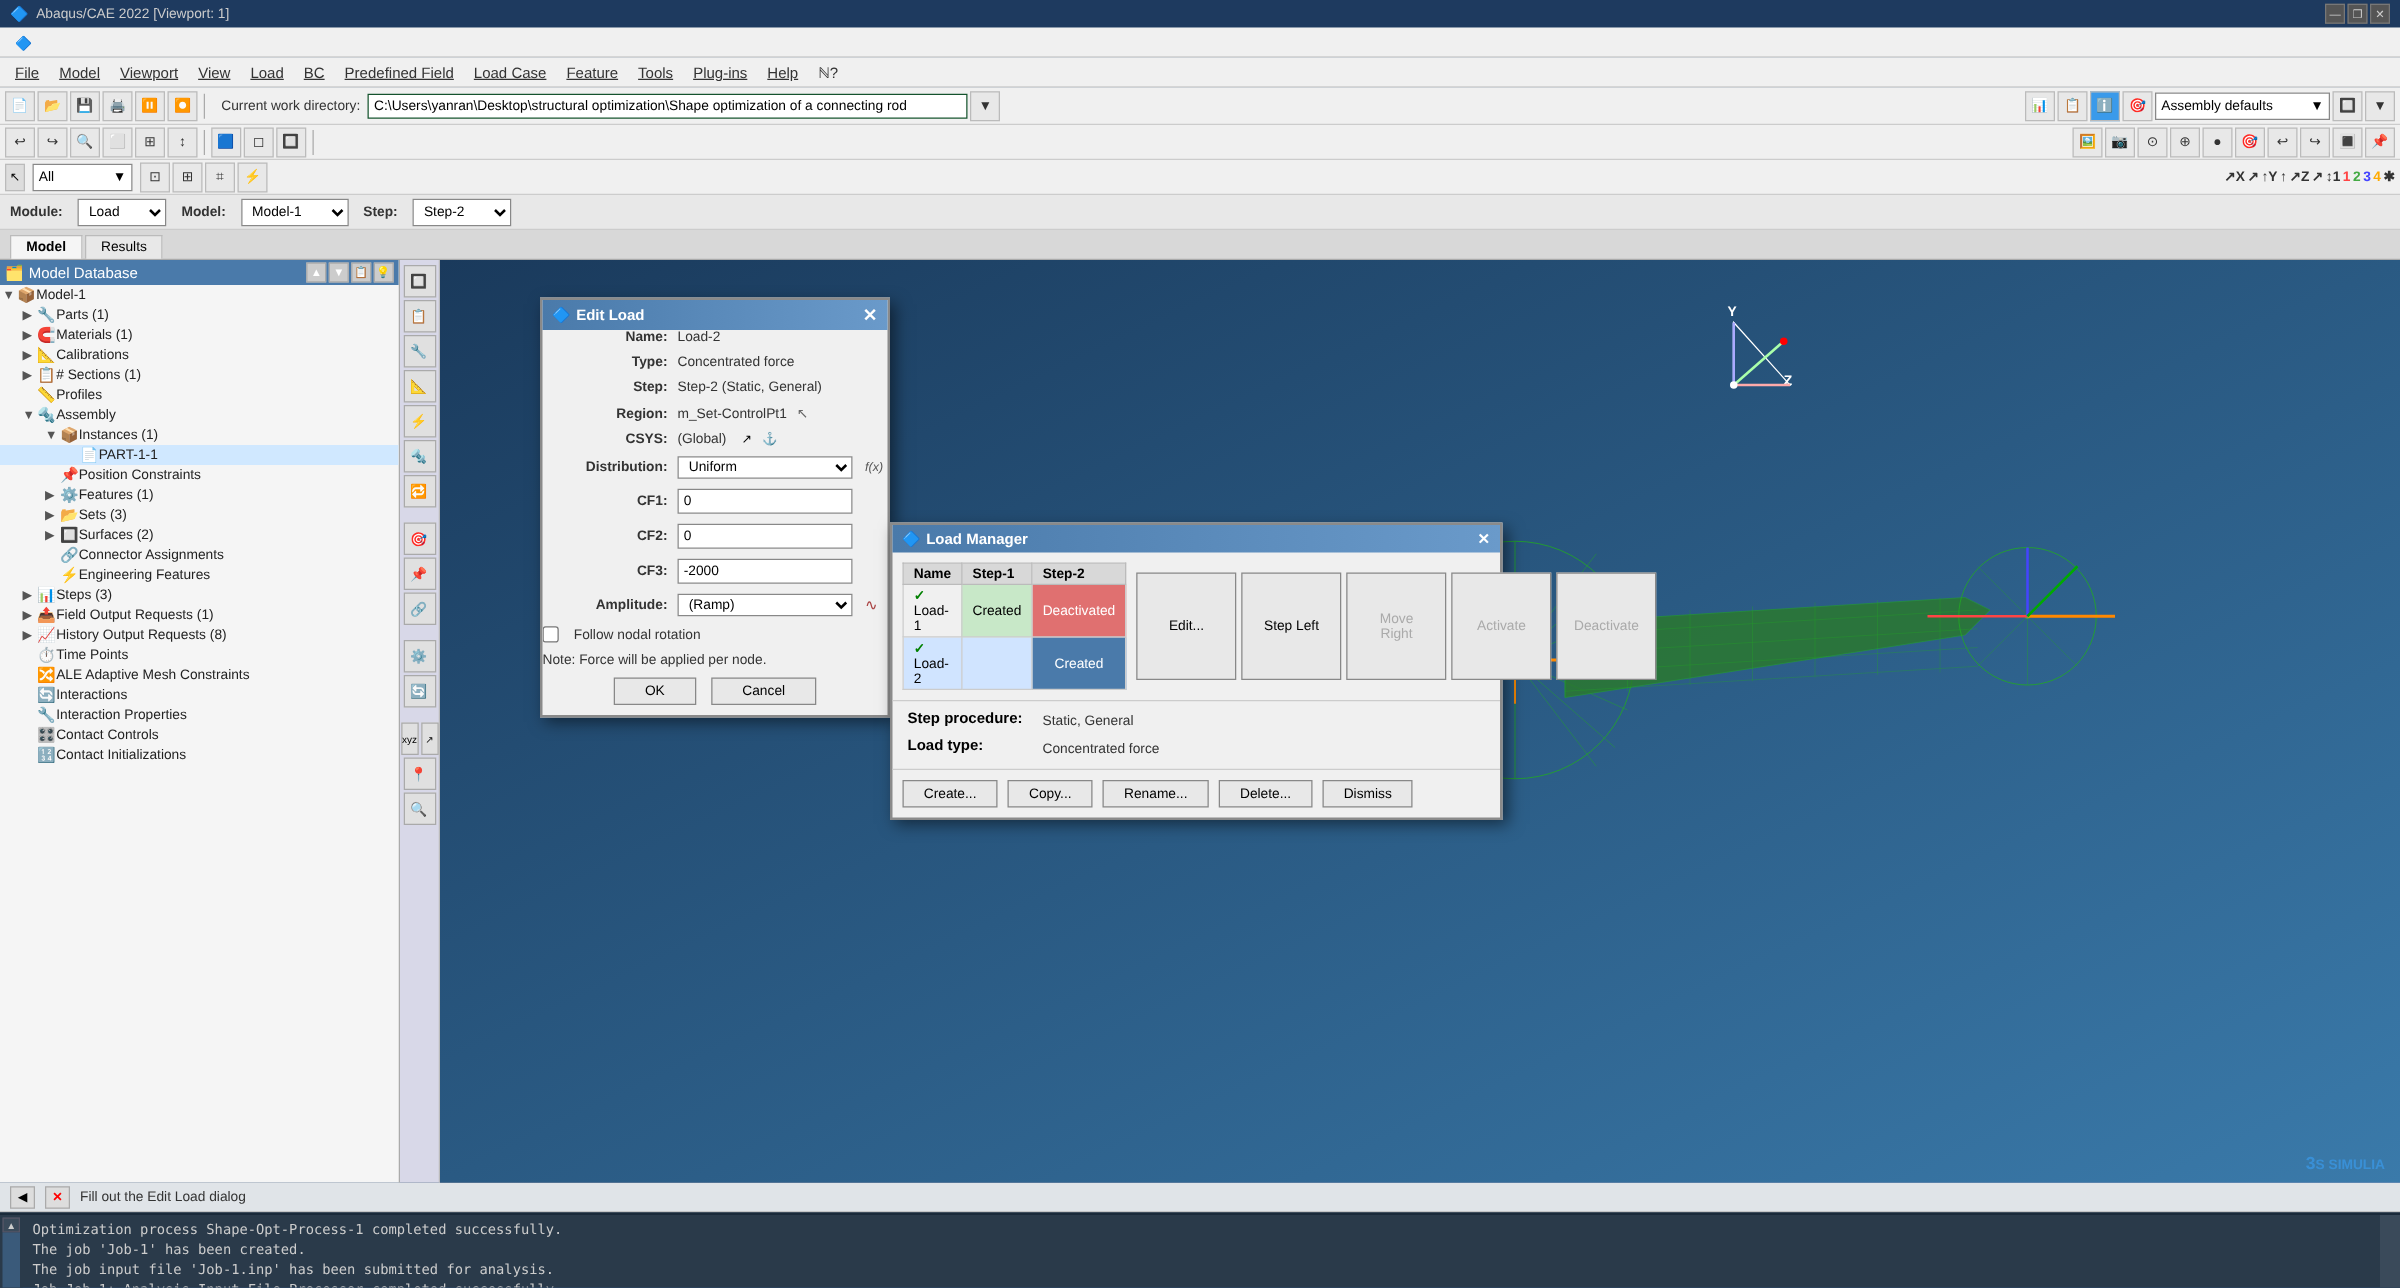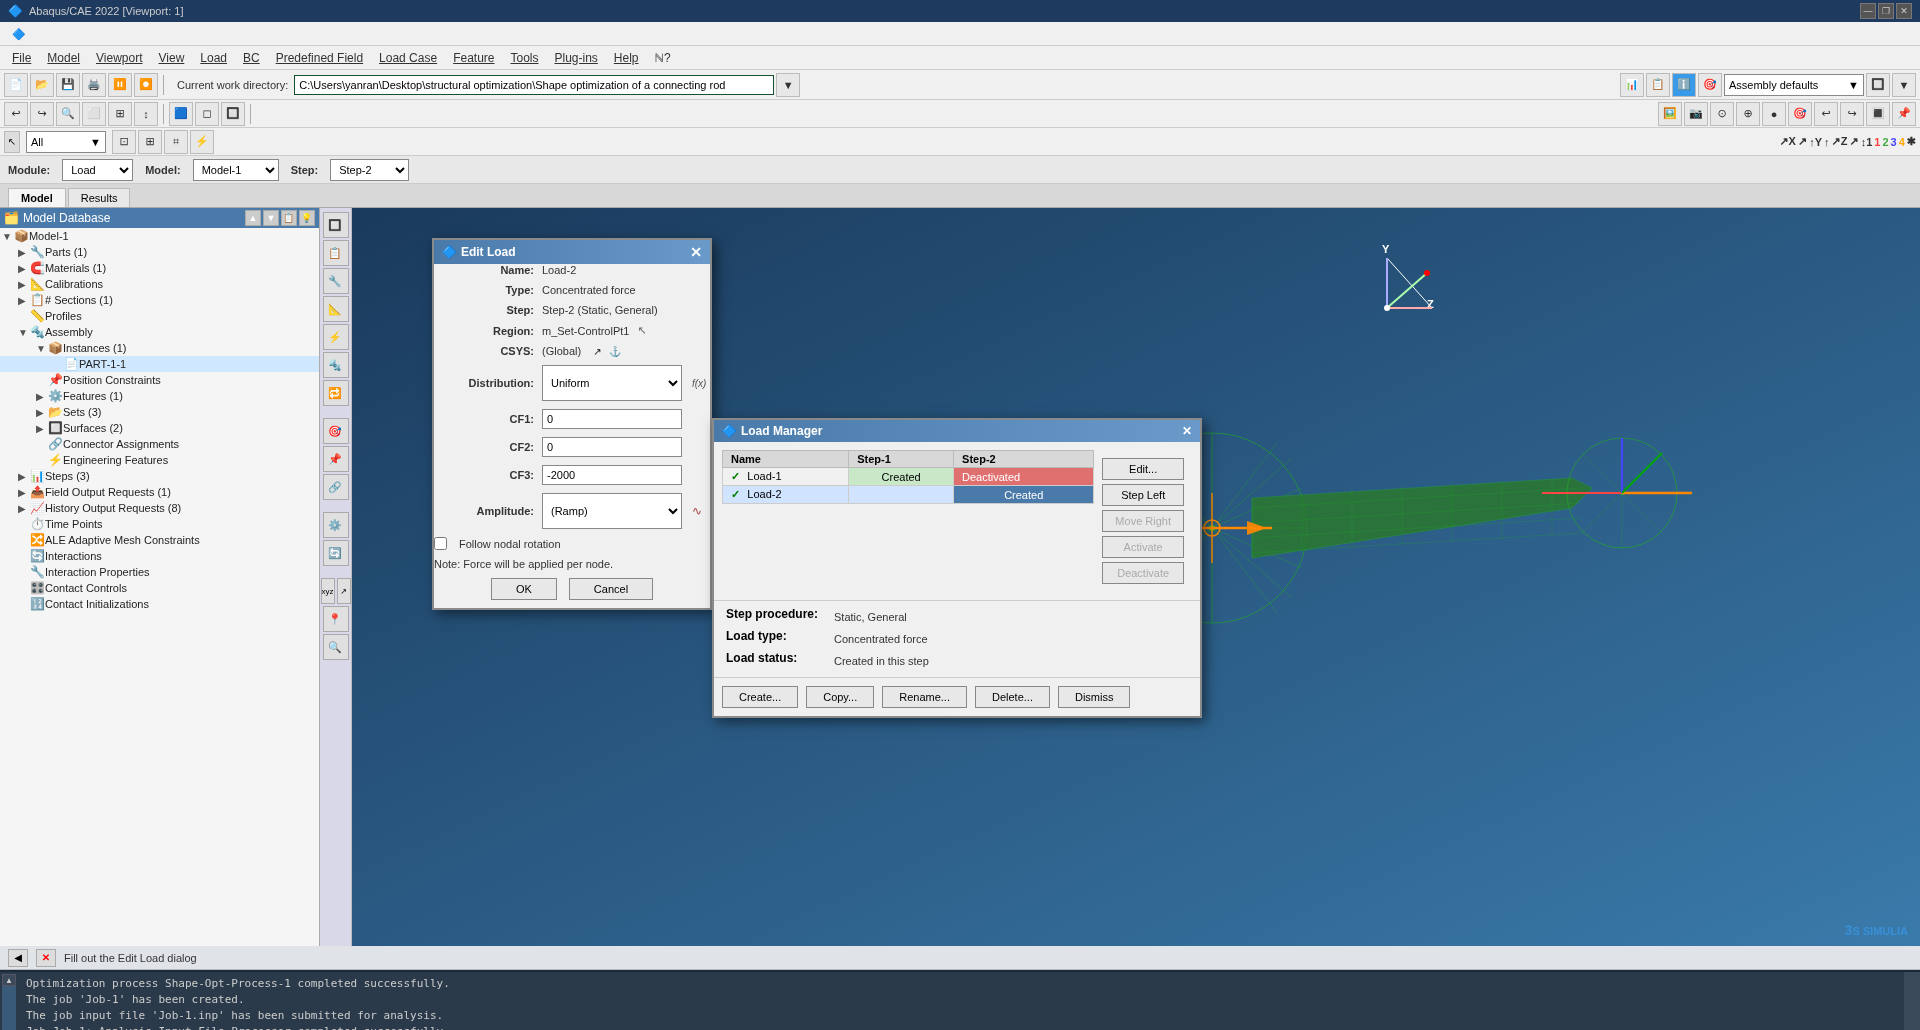--- a/index.html
+++ b/index.html
@@ -49,35 +49,35 @@
 
     
     .dialog { position: absolute; background: #f0f0f0; border: 2px solid #8a8a8a; box-shadow: 4px 4px 12px rgba(0,0,0,0.5); }
     .dialog-header { background: linear-gradient(to right, #4a7aaa, #6a9aca); color: white; padding: 4px 8px; display: flex; align-items: center; justify-content: space-between; font-size: 12px; font-weight: bold; }
     .dialog-header .close-btn { cursor: pointer; font-size: 14px; color: white; }
     .dialog-content { padding: 0; }
     .form-row { display: flex; align-items: center; margin-bottom: 8px; gap: 8px; }
     .form-label { width: 100px; font-size: 11px; color: #333; text-align: right; font-weight: bold; }
     .form-value { font-size: 11px; color: #333; }
     .form-input { height: 20px; border: 1px solid #888; padding: 0 4px; font-size: 11px; width: 140px; background: white; }
-    .form-select { height: 36px; border: 1px solid #888; padding: 0 4px; font-size: 11px; width: 140px; background: white; cursor: pointer; }
+    .form-select { height: 18px; border: 1px solid #888; padding: 0 4px; font-size: 11px; width: 140px; background: white; cursor: pointer; }
     .dialog-footer { display: flex; justify-content: center; gap: 12px; padding: 8px 12px; }
     .dlg-btn { padding: 4px 24px; font-size: 11px; border: 1px solid #888; background: #e8e8e8; cursor: pointer; }
     .dlg-btn.ok { padding: 4px 24px; }
 
     
     .load-manager { position: absolute; background: #f0f0f0; border: 2px solid #8a8a8a; box-shadow: 4px 4px 12px rgba(0,0,0,0.5); }
     .lm-header { background: linear-gradient(to right, #4a7aaa, #6a9aca); color: white; padding: 4px 8px; display: flex; align-items: center; justify-content: space-between; font-size: 12px; font-weight: bold; }
     .lm-table { width: 100%; border-collapse: collapse; font-size: 11px; }
     .lm-table th { background: #d8d8d8; border: 1px solid #bbb; padding: 2px 8px; text-align: left; font-weight: bold; }
     .lm-table td { border: 1px solid #ccc; padding: 2px 8px; }
     .cell-deactivated { background: #e07070; color: white; text-align: left; }
     .cell-created-blue { background: #4a7aaa; color: white; text-align: center; }
     .cell-created-normal { text-align: center; }
-    .lm-side-btns { display: flex; flex-direction: column; gap: 4px; padding: 8px; }
+    .lm-side-btns { display: flex; flex-direction: row; gap: 4px; padding: 8px; }
     .lm-side-btn { padding: 4px 12px; font-size: 11px; border: 1px solid #888; background: #e8e8e8; cursor: pointer; min-width: 80px; }
     .lm-side-btn:disabled, .lm-side-btn.disabled { color: #aaa; cursor: default; }
     .lm-info { font-size: 11px; color: #333; padding: 4px 0; }
     .lm-info-row { display: flex; gap: 8px; margin: 2px 0; }
     .lm-info-label { font-weight: bold; min-width: 100px; }
     .lm-bottom-btns { display: flex; gap: 8px; padding: 8px; border-top: 1px solid #ccc; }
     .lm-bottom-btn { padding: 4px 16px; font-size: 11px; border: 1px solid #888; background: #e8e8e8; cursor: pointer; }
 
     
     #status-bar { background: #2a3a4a; height: 90px; border-top: 2px solid #1a2a3a; display: flex; }
@@ -653,24 +653,20 @@
 
       <div style="padding:4px 12px; border-top:1px solid #ccc;">
         <div class="lm-info-row">
           <span class="lm-info-label">Step procedure:</span>
           <span class="lm-info">Static, General</span>
         </div>
         <div class="lm-info-row">
           <span class="lm-info-label">Load type:</span>
           <span class="lm-info">Concentrated force</span>
         </div>
-        <div class="lm-info-row">
-          <span class="lm-info-label">Load status:</span>
-          <span class="lm-info">Created in this step</span>
-        </div>
       </div>
 
       <div class="lm-bottom-btns">
         <button class="lm-bottom-btn">Create...</button>
         <button class="lm-bottom-btn">Copy...</button>
         <button class="lm-bottom-btn">Rename...</button>
         <button class="lm-bottom-btn">Delete...</button>
         <button class="lm-bottom-btn">Dismiss</button>
       </div>
     </div>

